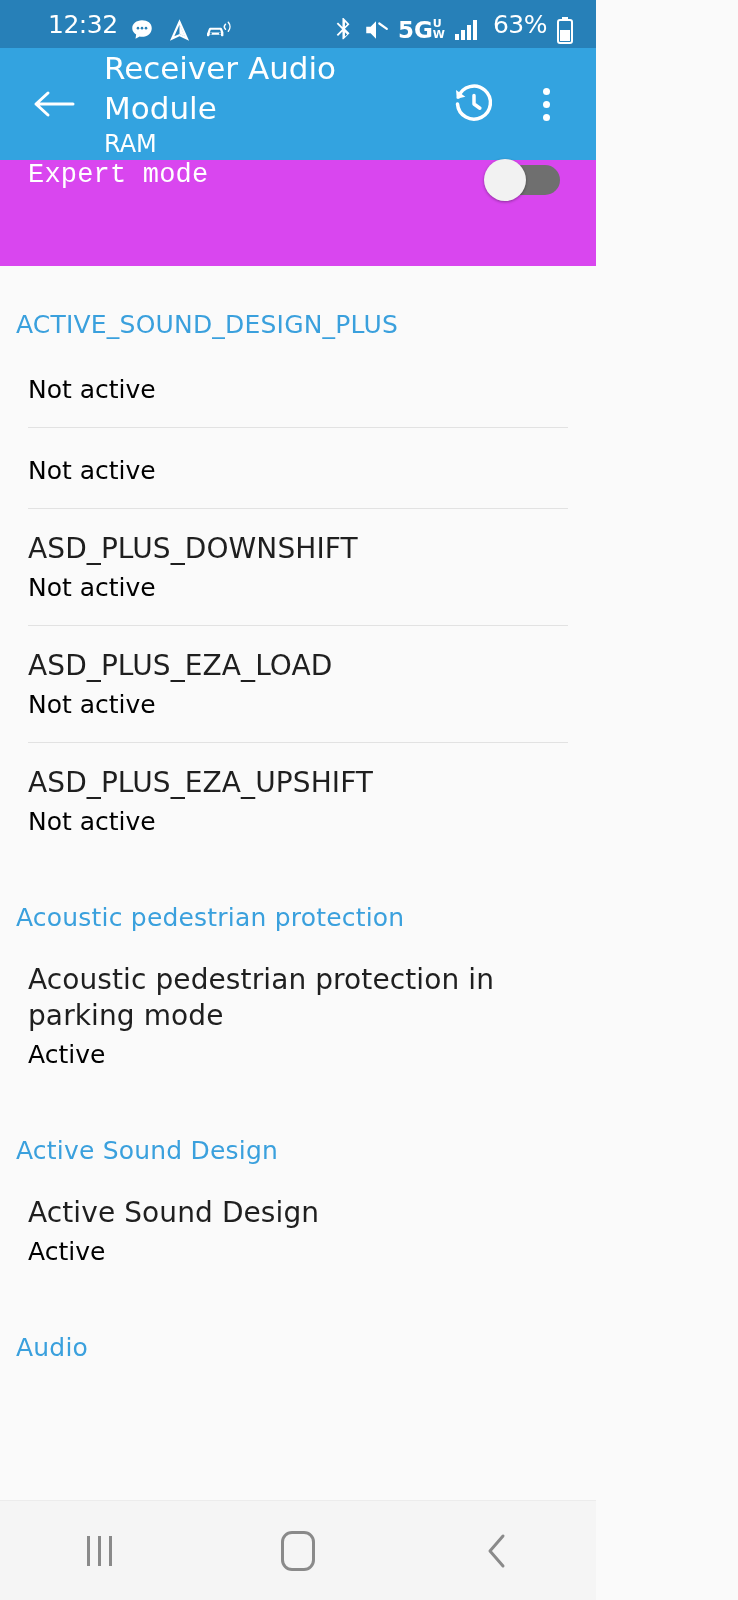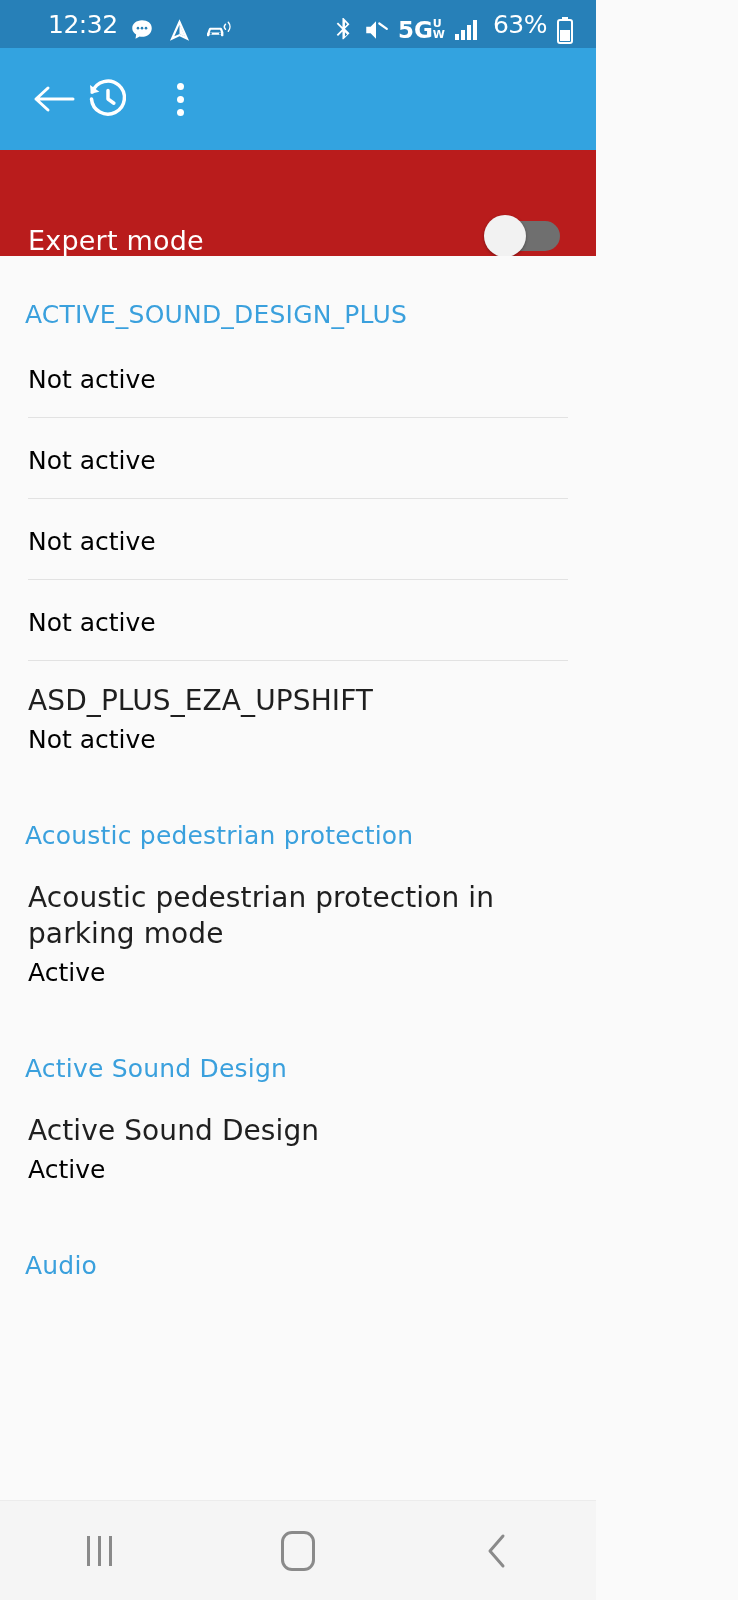--- a/index.html
+++ b/index.html
@@ -32,41 +32,42 @@
   .titles { flex:1; margin-left:22px; display:flex; flex-direction:column; justify-content:center; }
   .title-main { font-size:31px; line-height:40px; font-weight:400; letter-spacing:0px; }
   .title-sub  { font-size:24px; line-height:32px; font-weight:400; }
   .bar-actions { display:flex; align-items:center; gap:20px; }
   .bar-icon { width:52px; height:52px; display:flex; align-items:center; justify-content:center; }
   .kebab { display:flex; flex-direction:column; gap:6px; align-items:center; }
   .kebab span { width:7px; height:7px; border-radius:50%; background:#fff; display:block; }
 
   
   .expert-bar {
-    background:#b91c1c; flex:0 0 106px;
-    display:flex; align-items:flex-end; justify-content:space-between;
+    background:#d946ef; flex:0 0 106px;
+    display:flex; align-items:flex-start; justify-content:space-between;
     padding:0 36px 0 28px;
+    font-family:Liberation Mono, monospace;
   }
   .expert-label { color:#ffffff; font-size:27px; letter-spacing:0.2px; }
   .switch { position:relative; width:76px; height:40px; display:flex; align-items:center; }
   .switch .track {
     position:absolute; right:0; width:58px; height:30px;
     border-radius:15px; background:#6f6f6f;
   }
   .switch .knob {
     position:absolute; left:0; width:42px; height:42px; border-radius:50%;
     background:#f2f2f2; box-shadow:0 1px 3px rgba(0,0,0,0.35);
   }
 
   
   .list {
     flex:1; background:#fafafa; overflow:hidden; position:relative;
   }
   .section-header {
-    color:#3aa0dd; font-size:25px; padding:44px 28px 8px 25px; letter-spacing:0.2px;
+    color:#3aa0dd; font-size:25px; padding:44px 28px 8px 16px; letter-spacing:0.2px;
   }
   .list-item { padding:22px 28px 20px 28px; position:relative; }
   .item-title { color:#1f1f1f; font-size:28px; line-height:36px; letter-spacing:0.1px; }
   .item-sub   { color:#000000; font-size:25px; line-height:34px; margin-top:4px; }
   .divider { height:1px; background:#e2e2e2; margin:0 28px; }
   .clipped { overflow:hidden; }
 
   
   .nav-bar {
     flex:0 0 100px; background:#f5f5f5;
@@ -146,20 +147,24 @@
         </svg>
       </span>
     </div>
   </div>
 
   <div class="app-bar">
     <div class="back-btn">
       <svg width="44" height="34" viewBox="0 0 44 34">
         <path fill="none" stroke="#fff" stroke-width="3" stroke-linecap="round" stroke-linejoin="round" d="M41 17H4M16 6L4 17l12 11"></path>
       </svg>
+    </div>
+    <div class="titles">
+      <div class="title-main">Receiver Audio Module</div>
+      <div class="title-sub">RAM</div>
     </div>
     <div class="bar-actions">
       <div class="bar-icon">
         <svg width="44" height="44" viewBox="0 0 24 24">
           <path fill="none" stroke="#fff" stroke-width="1.9" stroke-linecap="round" d="M3.5 8.2A9 9 0 1 1 3 12"></path>
           <path fill="#fff" d="M2.2 4.3l.4 4.8 4.7-1.1z"></path>
           <path fill="none" stroke="#fff" stroke-width="1.9" stroke-linecap="round" stroke-linejoin="round" d="M12 7.3V12l3.2 2.3"></path>
         </svg>
       </div>
       <div class="bar-icon">
@@ -188,25 +193,27 @@
       <div class="item-sub">Not active</div>
     </div>
     <div class="divider"></div>
 
     <div class="list-item">
       <div class="item-sub">Not active</div>
     </div>
     <div class="divider"></div>
 
     <div class="list-item">
-      <div class="item-sub">Not active</div>
-    </div>
-    <div class="divider"></div>
-
-    <div class="list-item">
+      <div class="item-title">ASD_PLUS_DOWNSHIFT</div>
+      <div class="item-sub">Not active</div>
+    </div>
+    <div class="divider"></div>
+
+    <div class="list-item">
+      <div class="item-title">ASD_PLUS_EZA_LOAD</div>
       <div class="item-sub">Not active</div>
     </div>
     <div class="divider"></div>
 
     <div class="list-item">
       <div class="item-title">ASD_PLUS_EZA_UPSHIFT</div>
       <div class="item-sub">Not active</div>
     </div>
 
     <div class="section-header">Acoustic pedestrian protection</div>

